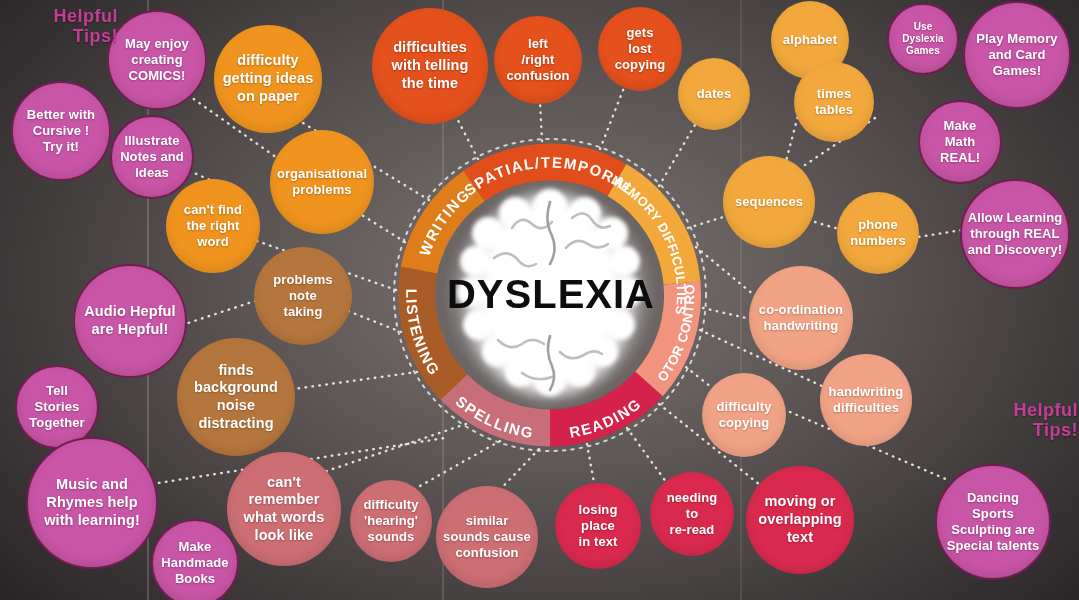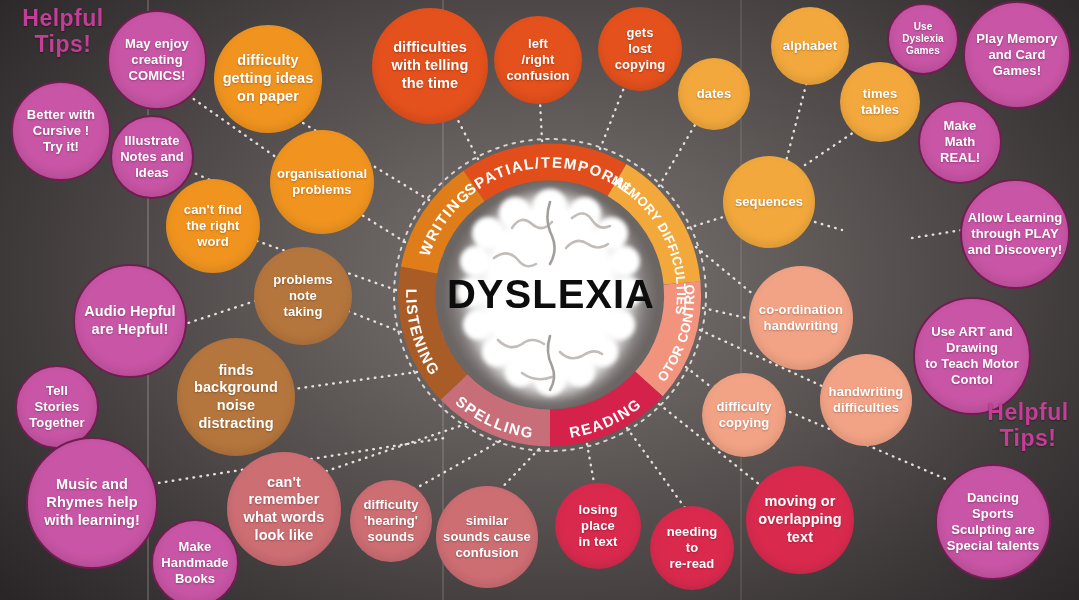--- a/index.html
+++ b/index.html
@@ -21,22 +21,22 @@
   .b-sm{font-size:10px;}
   .g-tip{background:#c855a5;border:2px solid #701d52;}
   .g-writing{background:#f0941f;}
   .g-listening{background:#b5763d;}
   .g-spatial{background:#e4511d;}
   .g-memory{background:#f2a83c;}
   .g-motor{background:#f2a385;}
   .g-reading{background:#d92a4e;}
   .g-spelling{background:#cd6e73;}
   .heading{
-    position:absolute;font-weight:bold;font-size:23px;line-height:1.12;
-    color:#c43e97;text-align:center;white-space:pre-line;
+    position:absolute;font-weight:bold;font-size:18px;line-height:1.12;
+    color:#c43e97;text-align:right;white-space:pre-line;
     text-shadow:0 1px 2px rgba(0,0,0,.4);letter-spacing:.5px;
   }
   svg text{font-family:"Liberation Sans","DejaVu Sans",sans-serif;}
   .ring-label{fill:#fff;font-weight:bold;font-size:15px;letter-spacing:1.5px;}
   .ring-label-sm{fill:#fff;font-weight:bold;font-size:13px;letter-spacing:.4px;}
   .spoke{stroke:#f5efe9;stroke-width:2.4;stroke-dasharray:.6 6.4;stroke-linecap:round;fill:none;opacity:.9;}
   .sulci{stroke:#b9b2ae;stroke-width:2.6;fill:none;opacity:.85;stroke-linecap:round;}
 </style>
 </head>
 <body>
@@ -166,34 +166,36 @@
   <div class="bubble g-spatial b-lg" style="left:372px;top:8px;width:116px;height:116px">difficulties
 with telling
 the time</div>
   <div class="bubble g-spatial" style="left:494px;top:16px;width:88px;height:88px">left
 /right
 confusion</div>
   <div class="bubble g-spatial" style="left:598px;top:7px;width:84px;height:84px">gets
 lost
 copying</div>
   <div class="bubble g-memory" style="left:678px;top:58px;width:72px;height:72px">dates</div>
-  <div class="bubble g-memory" style="left:771px;top:7px;width:78px;height:78px">alphabet</div>
-  <div class="bubble g-memory" style="left:840px;top:62px;width:80px;height:80px">times
+  <div class="bubble g-memory" style="left:771px;top:1px;width:78px;height:78px">alphabet</div>
+  <div class="bubble g-memory" style="left:794px;top:62px;width:80px;height:80px">times
 tables</div>
   <div class="bubble g-memory" style="left:723px;top:156px;width:92px;height:92px">sequences</div>
+  <div class="bubble g-memory" style="left:837px;top:192px;width:82px;height:82px">phone
+numbers</div>
   <div class="bubble g-motor" style="left:749px;top:266px;width:104px;height:104px">co-ordination
 handwriting</div>
   <div class="bubble g-motor" style="left:820px;top:354px;width:92px;height:92px">handwriting
 difficulties</div>
   <div class="bubble g-motor" style="left:702px;top:373px;width:84px;height:84px">difficulty
 copying</div>
   <div class="bubble g-reading b-lg" style="left:746px;top:466px;width:108px;height:108px">moving or
 overlapping
 text</div>
-  <div class="bubble g-reading" style="left:650px;top:506px;width:84px;height:84px">needing
+  <div class="bubble g-reading" style="left:650px;top:472px;width:84px;height:84px">needing
 to
 re-read</div>
   <div class="bubble g-reading" style="left:555px;top:483px;width:86px;height:86px">losing
 place
 in text</div>
   <div class="bubble g-spelling" style="left:436px;top:486px;width:102px;height:102px">similar
 sounds cause
 confusion</div>
   <div class="bubble g-spelling" style="left:350px;top:480px;width:82px;height:82px">difficulty
 'hearing'
@@ -241,26 +243,22 @@
   <div class="bubble g-tip b-sm" style="left:887px;top:3px;width:68px;height:68px">Use
 Dyslexia
 Games</div>
   <div class="bubble g-tip" style="left:963px;top:1px;width:104px;height:104px">Play Memory
 and Card
 Games!</div>
   <div class="bubble g-tip" style="left:918px;top:100px;width:80px;height:80px">Make
 Math
 REAL!</div>
   <div class="bubble g-tip" style="left:960px;top:179px;width:106px;height:106px">Allow Learning
-through PLAY
+through REAL
 and Discovery!</div>
-  <div class="bubble g-tip" style="left:913px;top:297px;width:114px;height:114px">Use ART  and
-Drawing
-to Teach Motor
-Contol</div>
   <div class="bubble g-tip" style="left:935px;top:464px;width:112px;height:112px">Dancing
 Sports
 Sculpting are
 Special talents</div>
 
   <div class="heading" style="left:8px;top:6px;width:110px">Helpful
 Tips!</div>
   <div class="heading" style="left:978px;top:400px;width:100px">Helpful
 Tips!</div>
 

